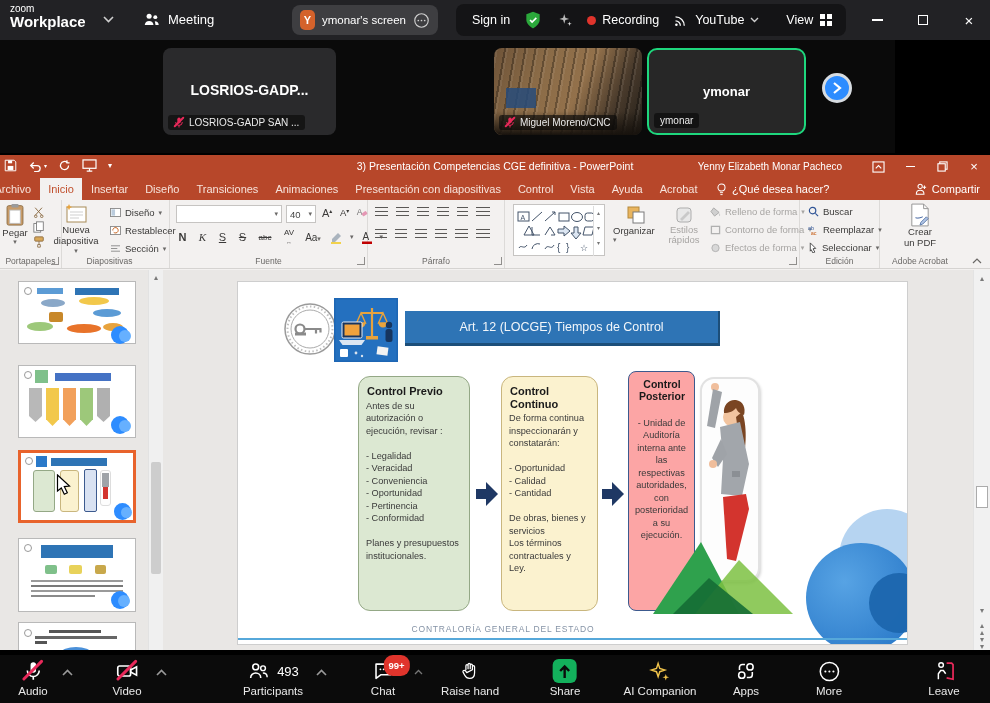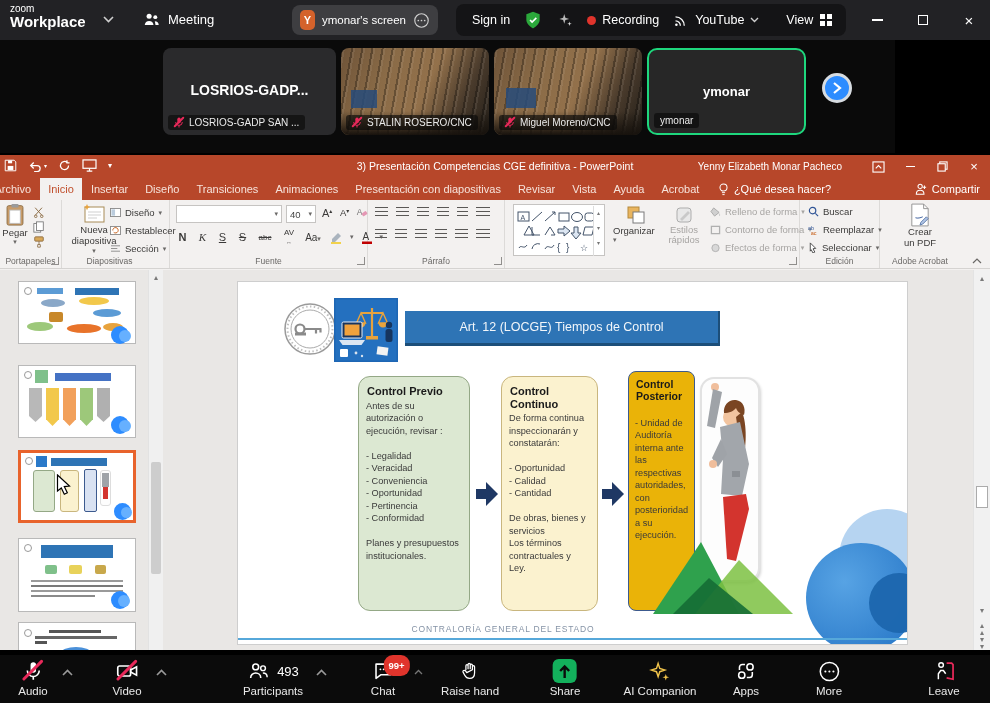--- a/index.html
+++ b/index.html
@@ -171,37 +171,20 @@
         <span class="micslash">
             <svg width="10" height="11" viewBox="0 0 12 13">
               <rect x="4" y="0.5" width="4" height="7" rx="2" fill="#e8295a"></rect>
               <path d="M2 6a4 4 0 0 0 8 0M6 10v2.5" stroke="#e8295a" stroke-width="1.2" fill="none"></path>
             </svg>
             <span class="bar"></span>
           </span>
         <span>LOSRIOS-GADP SAN ...</span>
       </div>
     </div>
-    <div class="tile wood" style="left:341px;width:148px;">
-      <div>
-          <div class="slats"></div>
-        <div class="abs" style="left:10px;top:42px;width:26px;height:18px;background:#274b7a;opacity:.85;"></div>
-        <div class="abs" style="left:0;bottom:0;width:148px;height:24px;background:linear-gradient(transparent,#17120d);"></div>
-      </div>
-      <div class="vlabel">
-        <span class="micslash">
-            <svg width="10" height="11" viewBox="0 0 12 13">
-              <rect x="4" y="0.5" width="4" height="7" rx="2" fill="#e8295a"></rect>
-              <path d="M2 6a4 4 0 0 0 8 0M6 10v2.5" stroke="#e8295a" stroke-width="1.2" fill="none"></path>
-            </svg>
-            <span class="bar"></span>
-          </span>
-        <span>STALIN ROSERO/CNC</span>
-      </div>
-    </div>
     <div class="tile wood" style="left:494px;width:148px;">
       <div>
           <div class="slats"></div>
         <div class="abs" style="left:12px;top:40px;width:30px;height:20px;background:#274b7a;opacity:.85;"></div>
         <div class="abs" style="left:0;bottom:0;width:148px;height:24px;background:linear-gradient(transparent,#17120d);"></div>
       </div>
       <div class="vlabel">
         <span class="micslash">
             <svg width="10" height="11" viewBox="0 0 12 13">
               <rect x="4" y="0.5" width="4" height="7" rx="2" fill="#e8295a"></rect>
@@ -278,21 +261,21 @@
     </div>
 
     <div class="tabs">
       <span class="tab" style="margin-left:-14px;">Archivo</span>
       <span class="tab active">Inicio</span>
       <span class="tab">Insertar</span>
       <span class="tab">Diseño</span>
       <span class="tab">Transiciones</span>
       <span class="tab">Animaciones</span>
       <span class="tab">Presentación con diapositivas</span>
-      <span class="tab">Revisar</span>
+      <span class="tab">Control</span>
       <span class="tab">Vista</span>
       <span class="tab">Ayuda</span>
       <span class="tab">Acrobat</span>
       <span class="tellme">
         <svg width="11" height="15" viewBox="0 0 14 18">
             <circle cx="7" cy="6.5" r="4.5" fill="none" stroke="#fff" stroke-width="1.3"></circle>
             <path d="M5 13h4M5.6 15.5h2.8" stroke="#fff" stroke-width="1.2"></path>
           </svg>
         <span>¿Qué desea hacer?</span>
       </span>
@@ -335,21 +318,21 @@
             <svg width="12" height="12" viewBox="0 0 14 14">
               <rect x="2" y="1" width="10" height="5" rx="1" fill="#d8a858" stroke="#8a6a42"></rect>
               <path d="M7 6v4M5.5 10h3v3h-3z" stroke="#8a6a42" fill="#fff"></path>
             </svg>
           </div>
         <div class="grp-label">Portapapeles</div>
           <div class="launch"></div>
       </div>
 
       <div class="grp" style="left:50px;width:120px;">
-        <div class="abs" style="left:20px;top:3px;width:48px;text-align:center;">
+        <div class="abs" style="left:2px;top:3px;width:48px;text-align:center;">
           <svg style="margin:0 auto;" width="24" height="22" viewBox="0 0 24 22">
               <rect x="3" y="4" width="19" height="15" fill="#fff" stroke="#a88b56"></rect>
               <path d="M5 1l1 2.2L8.2 4 6 5 5 7.2 4 5 1.8 4 4 3.2z" fill="#e8a33d"></path>
               <path d="M6 9h13M6 12h13M6 15h9" stroke="#cfcfcf"></path>
             </svg>
           <div class="rtxt pre" style="line-height:1.15;">Nueva
 diapositiva</div>
             <div class="ar">▾</div>
         </div>
         <div class="rrow" style="left:60px;top:7px;">
@@ -695,21 +678,21 @@
 - Calidad
 - Cantidad
 
 De obras, bienes y servicios
 Los términos contractuales y Ley.</div>
         </div>
         <div class="fatarrow" style="left:364px;top:200px;">
             <span class="st"></span>
             <span class="hd"></span>
           </div>
-        <div class="col" style="left:390px;top:89px;width:67px;height:240px;background:#eab308;border:1.5px solid #3c5a8e;border-radius:8px;">
+        <div class="col" style="left:390px;top:89px;width:67px;height:240px;background:#fca5a5;border:1.5px solid #3c5a8e;border-radius:8px;text-align:center;">
           <div class="ct" style="font-size:10.5px;padding:6px 6px 2px 7px;">Control Posterior</div>
           <div class="cb" style="padding:0 6px;">
 - Unidad de Auditoría interna ante las respectivas autoridades, con posterioridad a su ejecución.</div>
         </div>
 
         <div class="abs" style="left:462px;top:95px;width:60px;height:205px;background:#fdfdfd;border:2px solid #e2e2e2;border-radius:14px;box-shadow:1px 2px 3px rgba(0,0,0,.18);overflow:hidden;">
           <svg width="56" height="201" viewBox="0 0 56 201">
               <circle cx="13" cy="8" r="4" fill="#f0be9c"></circle>
               <path d="M11 10l9 3-7 36-8-2z" fill="#9fa3a8"></path>
               <circle cx="31" cy="38" r="10" fill="#f2c49f"></circle>

